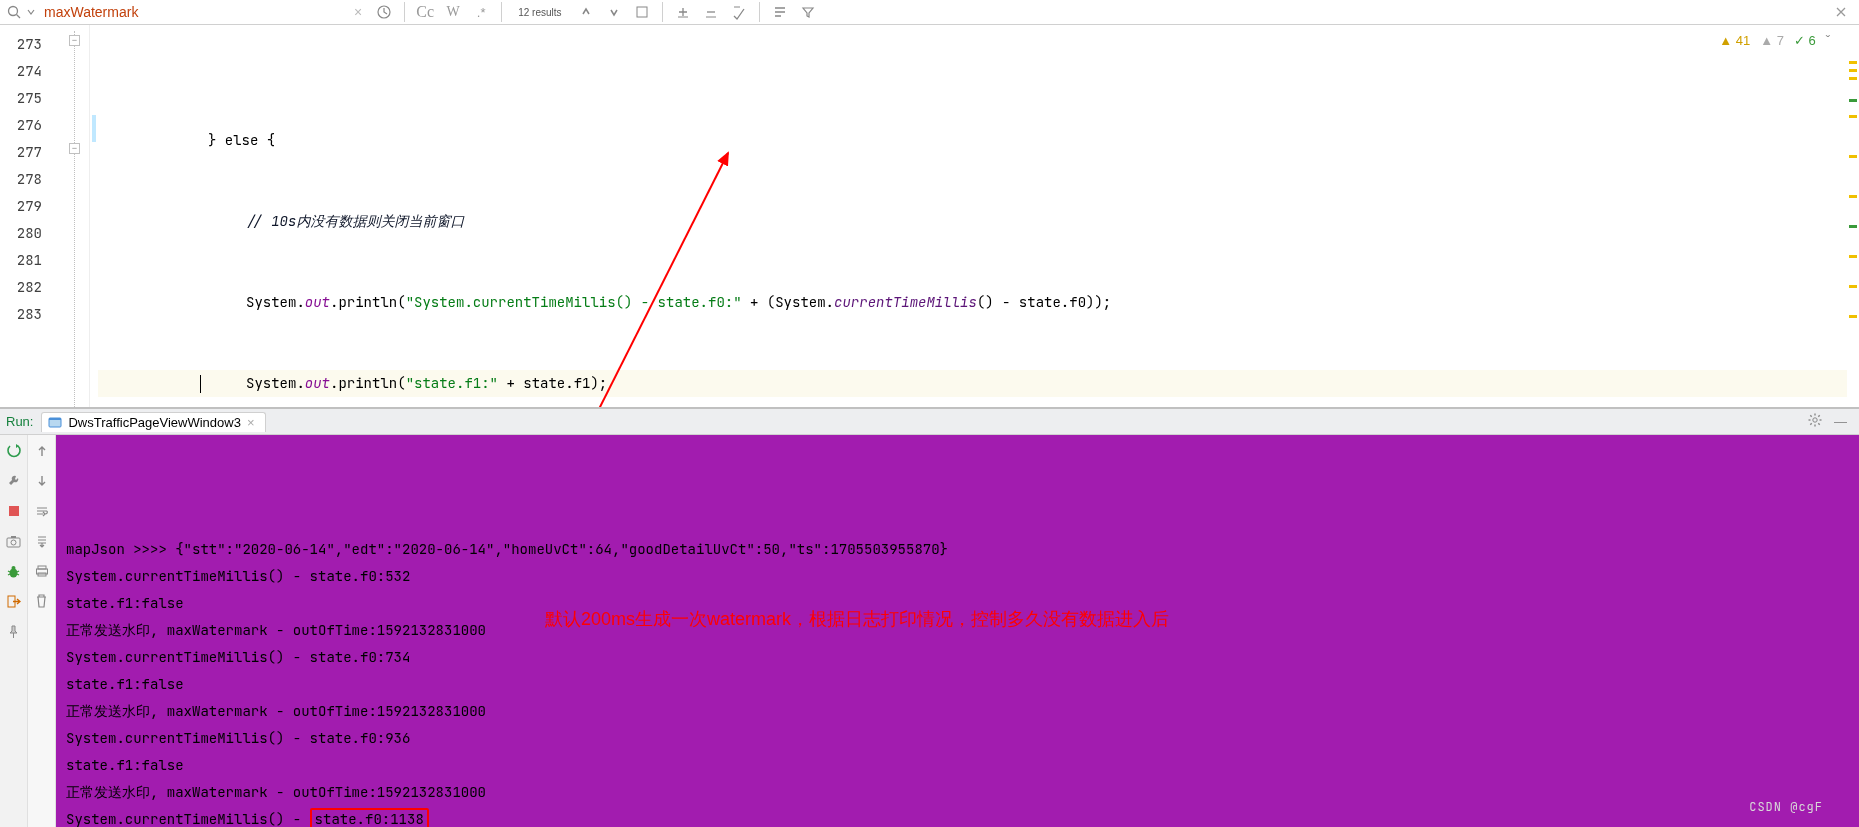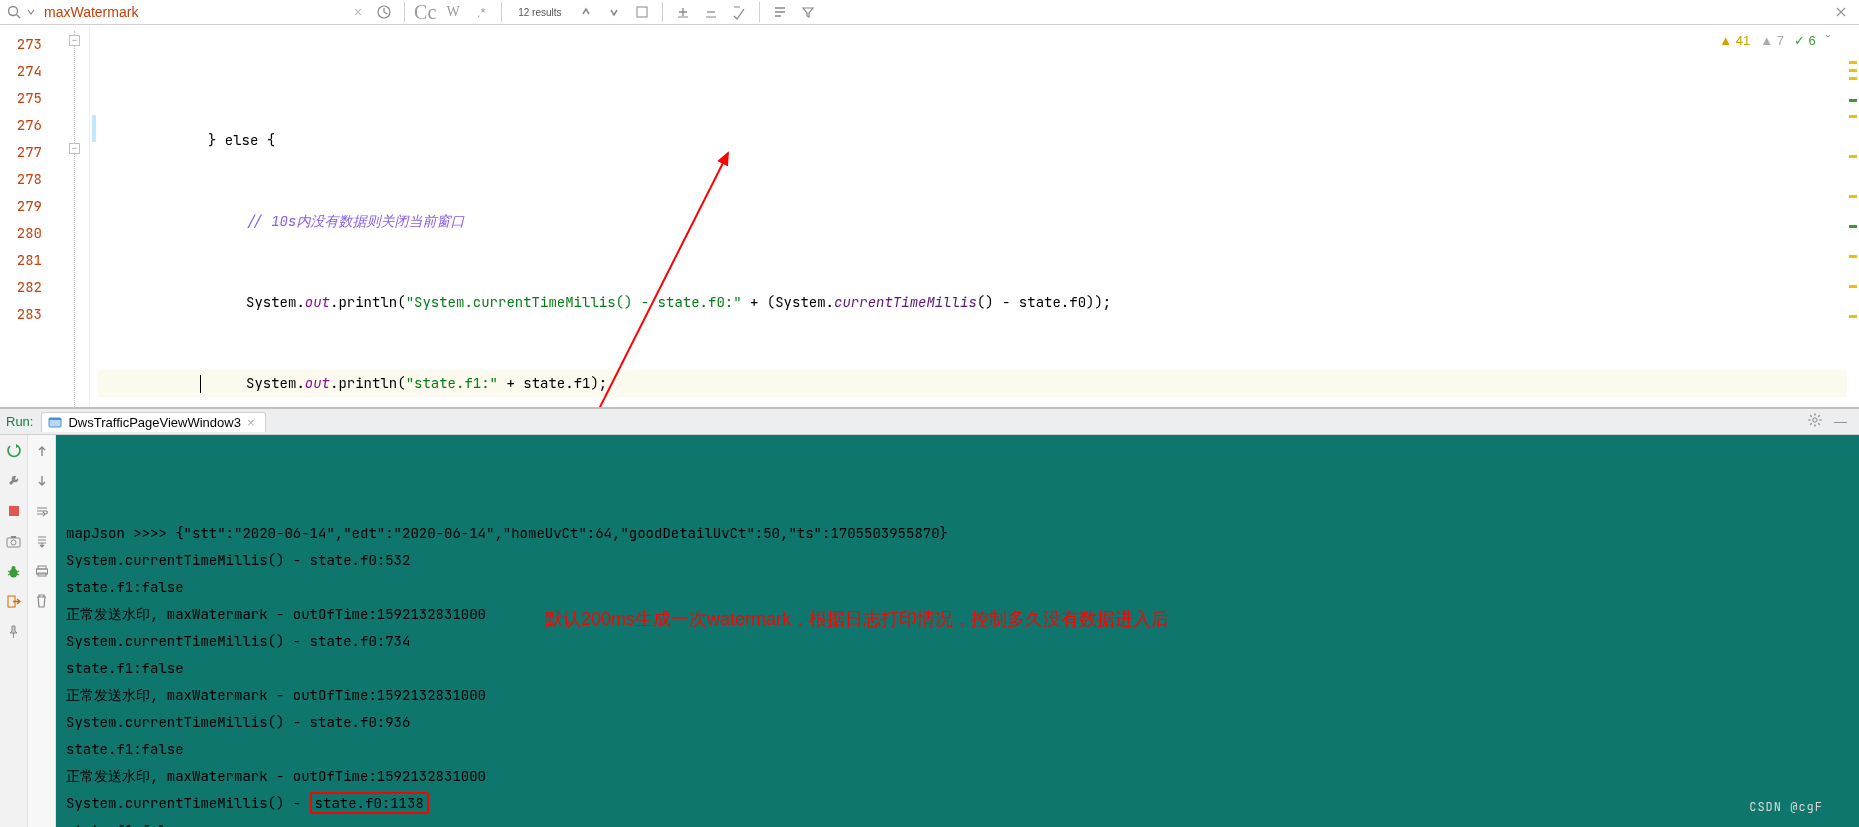--- a/index.html
+++ b/index.html
@@ -10,33 +10,33 @@
   .find-bar { display: flex; align-items: center; height: 30px; border-bottom: 1px solid #d0d0d0; background: #fff; padding: 0 6px; gap: 4px; }
   .find-icon { width: 16px; height: 16px; display: flex; align-items: center; justify-content: center; color: #888; }
   .find-input { flex: 0 0 290px; border: none; outline: none; font-size: 14px; padding: 2px 4px; color: #c2410c; }
   .find-close { color: #bbb; font-size: 14px; cursor: pointer; padding: 0 6px; }
   .find-btn { width: 24px; height: 24px; display: flex; align-items: center; justify-content: center; color: #888; cursor: pointer; border-radius: 3px; }
   .find-sep { width: 1px; height: 20px; background: #d0d0d0; margin: 0 4px; }
   .find-results { color: #555; font-size: 10px; padding: 0 8px; white-space: nowrap; }
 
   
   .editor-wrap { flex: 1 1 auto; display: flex; overflow: hidden; position: relative; }
-  .gutter-numbers { width: 60px; background: #fff; text-align: right; padding-right: 18px; color: #c2410c; font-family: "JetBrains Mono", Consolas, monospace; font-size: 14px; line-height: 27px; padding-top: 6px; user-select: none; }
+  .gutter-numbers { width: 60px; background: #fff; text-align: right; padding-right: 18px; color: #404040; font-family: "JetBrains Mono", Consolas, monospace; font-size: 14px; line-height: 27px; padding-top: 6px; user-select: none; }
   .gutter-numbers div { height: 27px; }
   .gutter-fold { width: 30px; background: #fff; border-right: 1px solid #eee; position: relative; }
   .gutter-fold .fold-line { position: absolute; left: 14px; top: 6px; bottom: 0; width: 1px; border-left: 1px dotted #c0c0c0; }
   .gutter-fold .fold-handle { position: absolute; left: 9px; width: 11px; height: 11px; border: 1px solid #c0c0c0; background: #fff; font-size: 9px; line-height: 9px; text-align: center; color: #888; }
   .gutter-change { width: 8px; background: #fff; position: relative; }
   .gutter-change::before { content: ""; position: absolute; left: 2px; top: 90px; width: 4px; height: 27px; background: #c0e8ff; }
   .code { flex: 1 1 auto; font-family: "JetBrains Mono", Consolas, monospace; font-size: 14px; line-height: 27px; white-space: pre; padding-top: 6px; position: relative; overflow:hidden; }
   .code .line { height: 27px; padding-left: 180px; }
   .field-static { color: #871094; font-style: italic; }
   .fn-static-italic { color: #5c1578; font-style: italic; }
   .str { color: #067d17; }
-  .cmt { color: #8b5cf6; font-style: italic; }
+  .cmt { color: #0f172a; font-style: italic; }
   .id { color: #000; }
   .caret-line { background: #fcfaee; }
   .caret { display:inline-block; width:1px; height:18px; background:#000; vertical-align:middle; margin-right:-1px; }
 
   .inspect { position: absolute; top: 8px; right: 28px; display: flex; gap: 10px; font-size: 13px; }
   .inspect .warn { color: #d0a000; }
   .inspect .weak { color: #aaa; }
   .inspect .typo { color: #3a9a3a; }
   .inspect .dots { color: #888; letter-spacing: 1px; }
 
@@ -56,21 +56,21 @@
   .run-header-spacer { flex: 1; }
   .run-gear { color: #888; padding: 0 6px; cursor: pointer; }
   .run-min { color: #888; padding: 0 6px; cursor: pointer; }
 
   .run-body { flex: 1; display: flex; overflow: hidden; }
   .run-toolbar-left { width: 28px; background: #f2f2f2; border-right: 1px solid #e0e0e0; display: flex; flex-direction: column; align-items: center; padding-top: 6px; gap: 10px; }
   .run-toolbar-left .tbtn { width: 20px; height: 20px; display: flex; align-items: center; justify-content: center; cursor: pointer; }
   .run-toolbar-second { width: 28px; background: #f7f7f7; border-right: 1px solid #e0e0e0; display: flex; flex-direction: column; align-items: center; padding-top: 6px; gap: 10px; }
   .run-toolbar-second .tbtn { width: 20px; height: 20px; display: flex; align-items: center; justify-content: center; cursor: pointer; }
 
-  .console { flex: 1; background: #0f766e; font-family: "JetBrains Mono", Consolas, monospace; font-size: 14px; line-height: 27px; padding: 4px 10px; white-space: pre; position: relative; overflow: hidden; }
+  .console { flex: 1; background: #a21caf; font-family: "JetBrains Mono", Consolas, monospace; font-size: 14px; line-height: 27px; padding: 20px 10px; white-space: pre; position: relative; overflow: hidden; }
   .console .cline { height: 27px; }
   .csdn { position: absolute; right: 36px; bottom: 6px; color: #d8d8d8; font-size: 12px; letter-spacing: 1px; }
 
   .sel-outline { border: 2px solid #ff0000; border-radius: 2px; padding: 0 3px; }
 </style>
 </head>
 <body>
 
 <div class="root">
 
@@ -89,21 +89,21 @@
     <input class="find-input" value="maxWatermark" style="">
     <div style="flex:0 0 10px"></div>
     <span class="find-close">×</span>
     <span class="find-btn">
       <svg width="16" height="16" viewBox="0 0 16 16">
           <circle cx="8" cy="8" r="6" stroke="#888" fill="none" stroke-width="1.2"></circle>
           <path d="M8 4 V8 L11 10" stroke="#888" fill="none" stroke-width="1.2"></path>
         </svg>
     </span>
     <div class="find-sep"></div>
-    <span class="find-btn" style="font-family:serif;font-size:20px;color:#999;">Cc</span>
+    <span class="find-btn" style="font-family:serif;font-size:16px;color:#999;">Cc</span>
     <span class="find-btn" style="font-family:serif;font-size:14px;color:#999;">W</span>
     <span class="find-btn" style="color:#999;">.*</span>
     <div class="find-sep"></div>
     <span class="find-results">12 results</span>
     <span class="find-btn">
       <svg width="12" height="12" viewBox="0 0 12 12">
           <path d="M3 8 L6 3 L9 8" stroke="#888" fill="none" stroke-width="1.5"></path>
         </svg>
     </span>
     <span class="find-btn">

